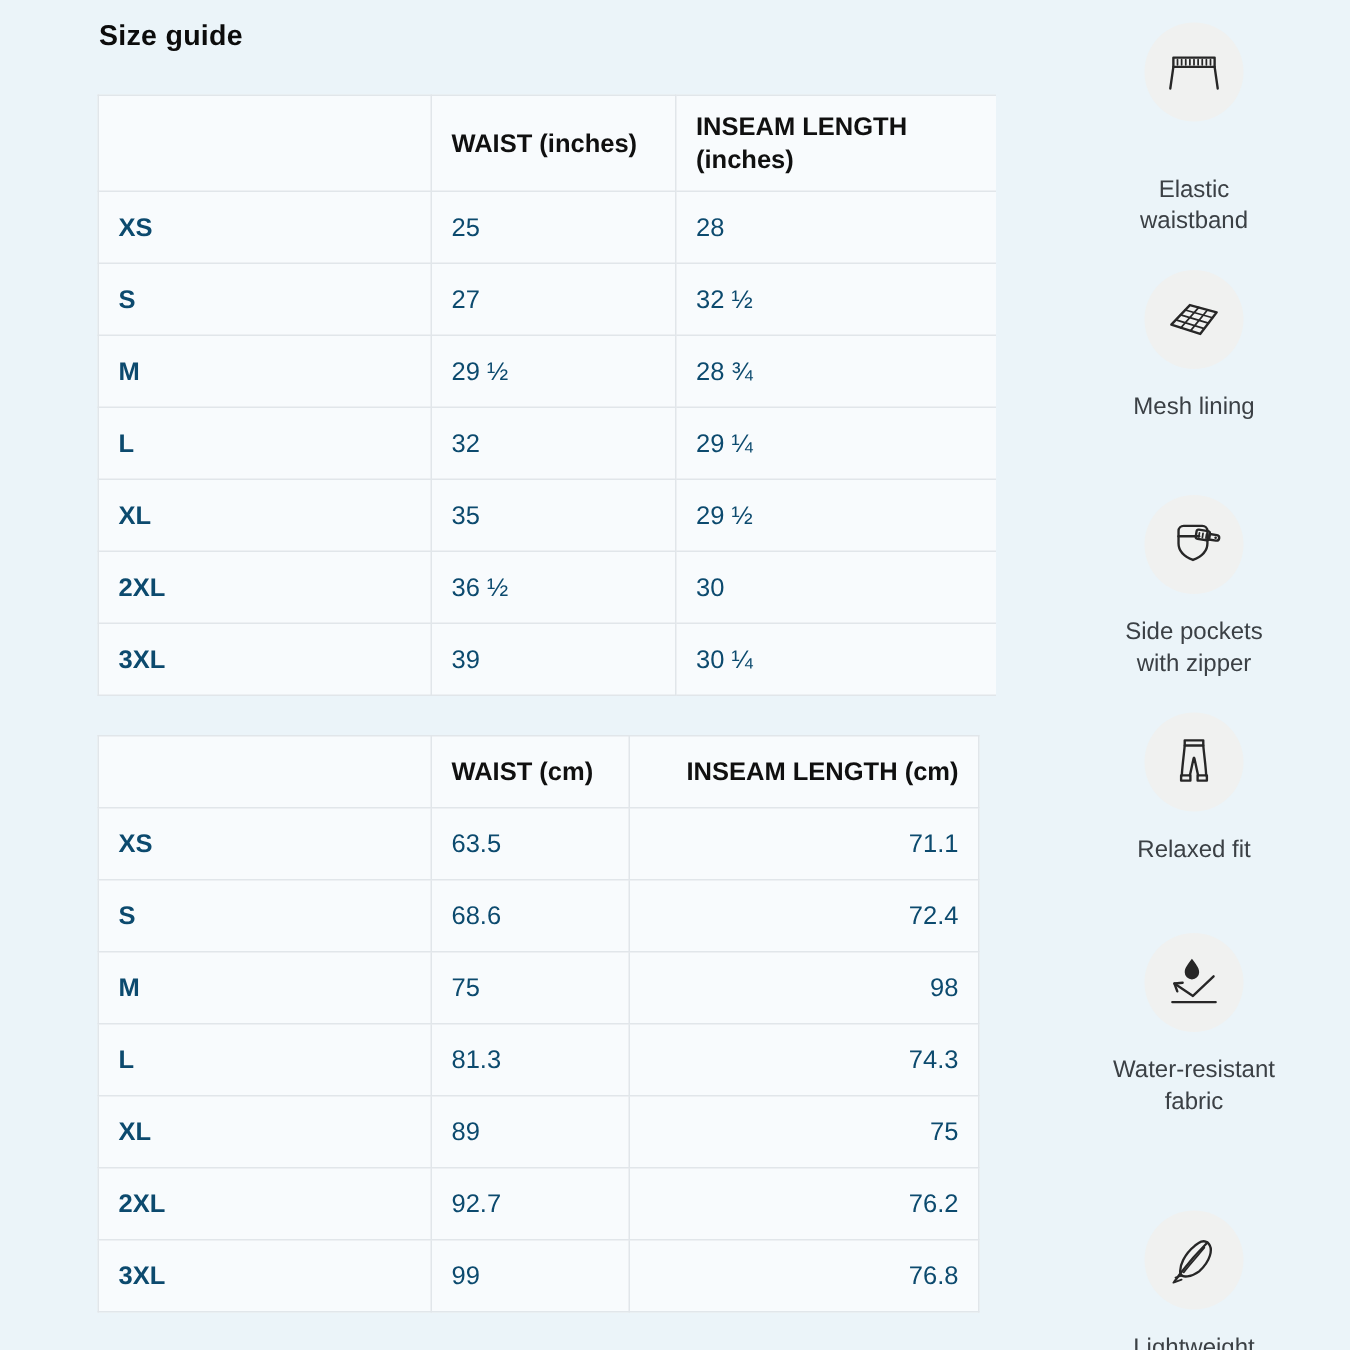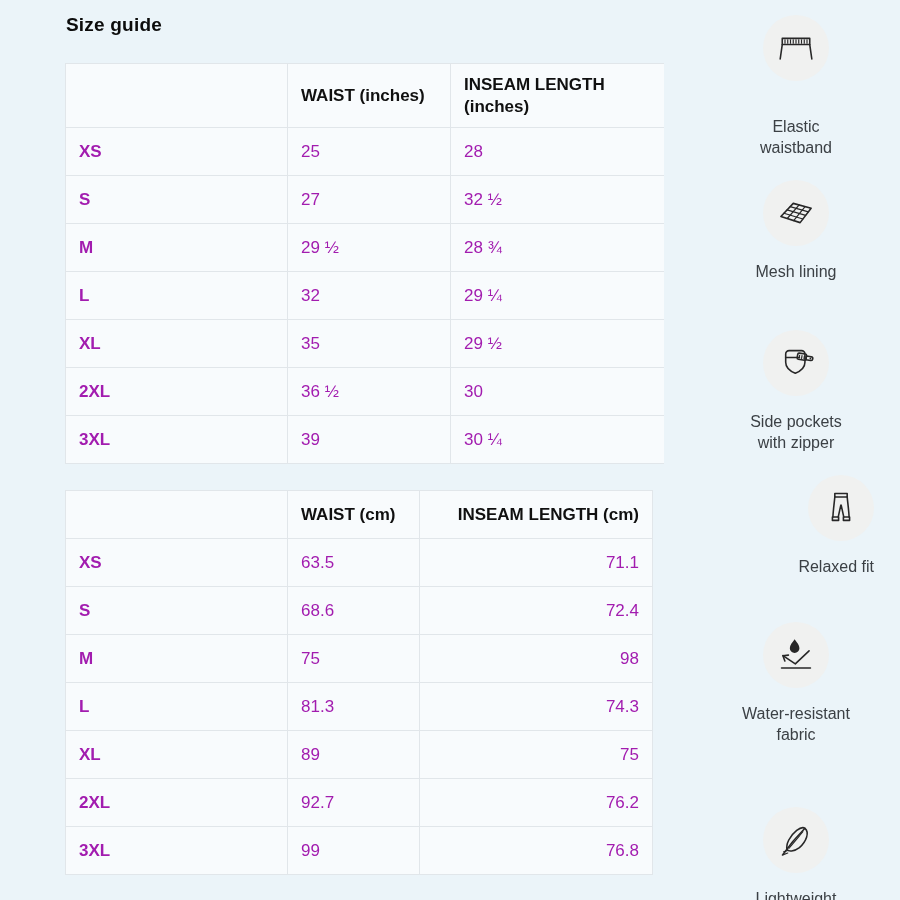--- a/index.html
+++ b/index.html
@@ -23,42 +23,42 @@
     border-collapse:collapse;table-layout:fixed;
     background:var(--cell-bg);
     font-size:17px;
   }
   table.t1{top:63px;width:598px;}
   table.t2{top:490px;width:587px;}
   .size-table th,.size-table td{
     border:1px solid var(--border);
     padding:0 13px;
     text-align:left;vertical-align:middle;
-    font-size:17px;font-weight:400;color:#a21caf;
+    font-size:17px;font-weight:400;color:#0c4a6e;
     overflow:hidden;
   }
   
   table.t1 th:last-child,table.t1 td:last-child{border-right:none;}
   .size-table thead th{font-weight:700;color:#101010;line-height:1.25;}
   .size-table tbody th{font-weight:700;}
   table.t1 thead tr{height:64px;}
   table.t2 thead tr{height:48px;}
   .size-table tbody tr{height:48px;}
   table.t1 .c1{width:222px;} table.t1 .c2{width:163px;} table.t1 .c3{width:213px;}
   table.t2 .c1{width:222px;} table.t2 .c2{width:132px;} table.t2 .c3{width:233px;text-align:right;}
 
   .features{position:absolute;left:718px;top:0;width:156px;height:900px;}
   .feature{
     position:absolute;left:0;width:156px;
     display:flex;flex-direction:column;align-items:center;
   }
   .feature:nth-of-type(1){top:15px;gap:20px;}
   .feature:nth-of-type(2){top:180px;}
   .feature:nth-of-type(3){top:330px;}
-  .feature:nth-of-type(4){top:475px;align-items:flex-end;}
+  .feature:nth-of-type(4){top:475px;}
   .feature:nth-of-type(5){top:622px;}
   .feature:nth-of-type(6){top:807px;}
   .feature .circle{
     width:66px;height:66px;border-radius:50%;
     background:var(--circle-bg);
     display:flex;align-items:center;justify-content:center;
   }
   .feature svg{width:44px;height:44px;display:block;}
   .feature svg .s{fill:none;stroke:var(--icon);stroke-width:2.3;stroke-linecap:round;stroke-linejoin:round;}
   .feature svg .f{fill:var(--icon);stroke:none;}

